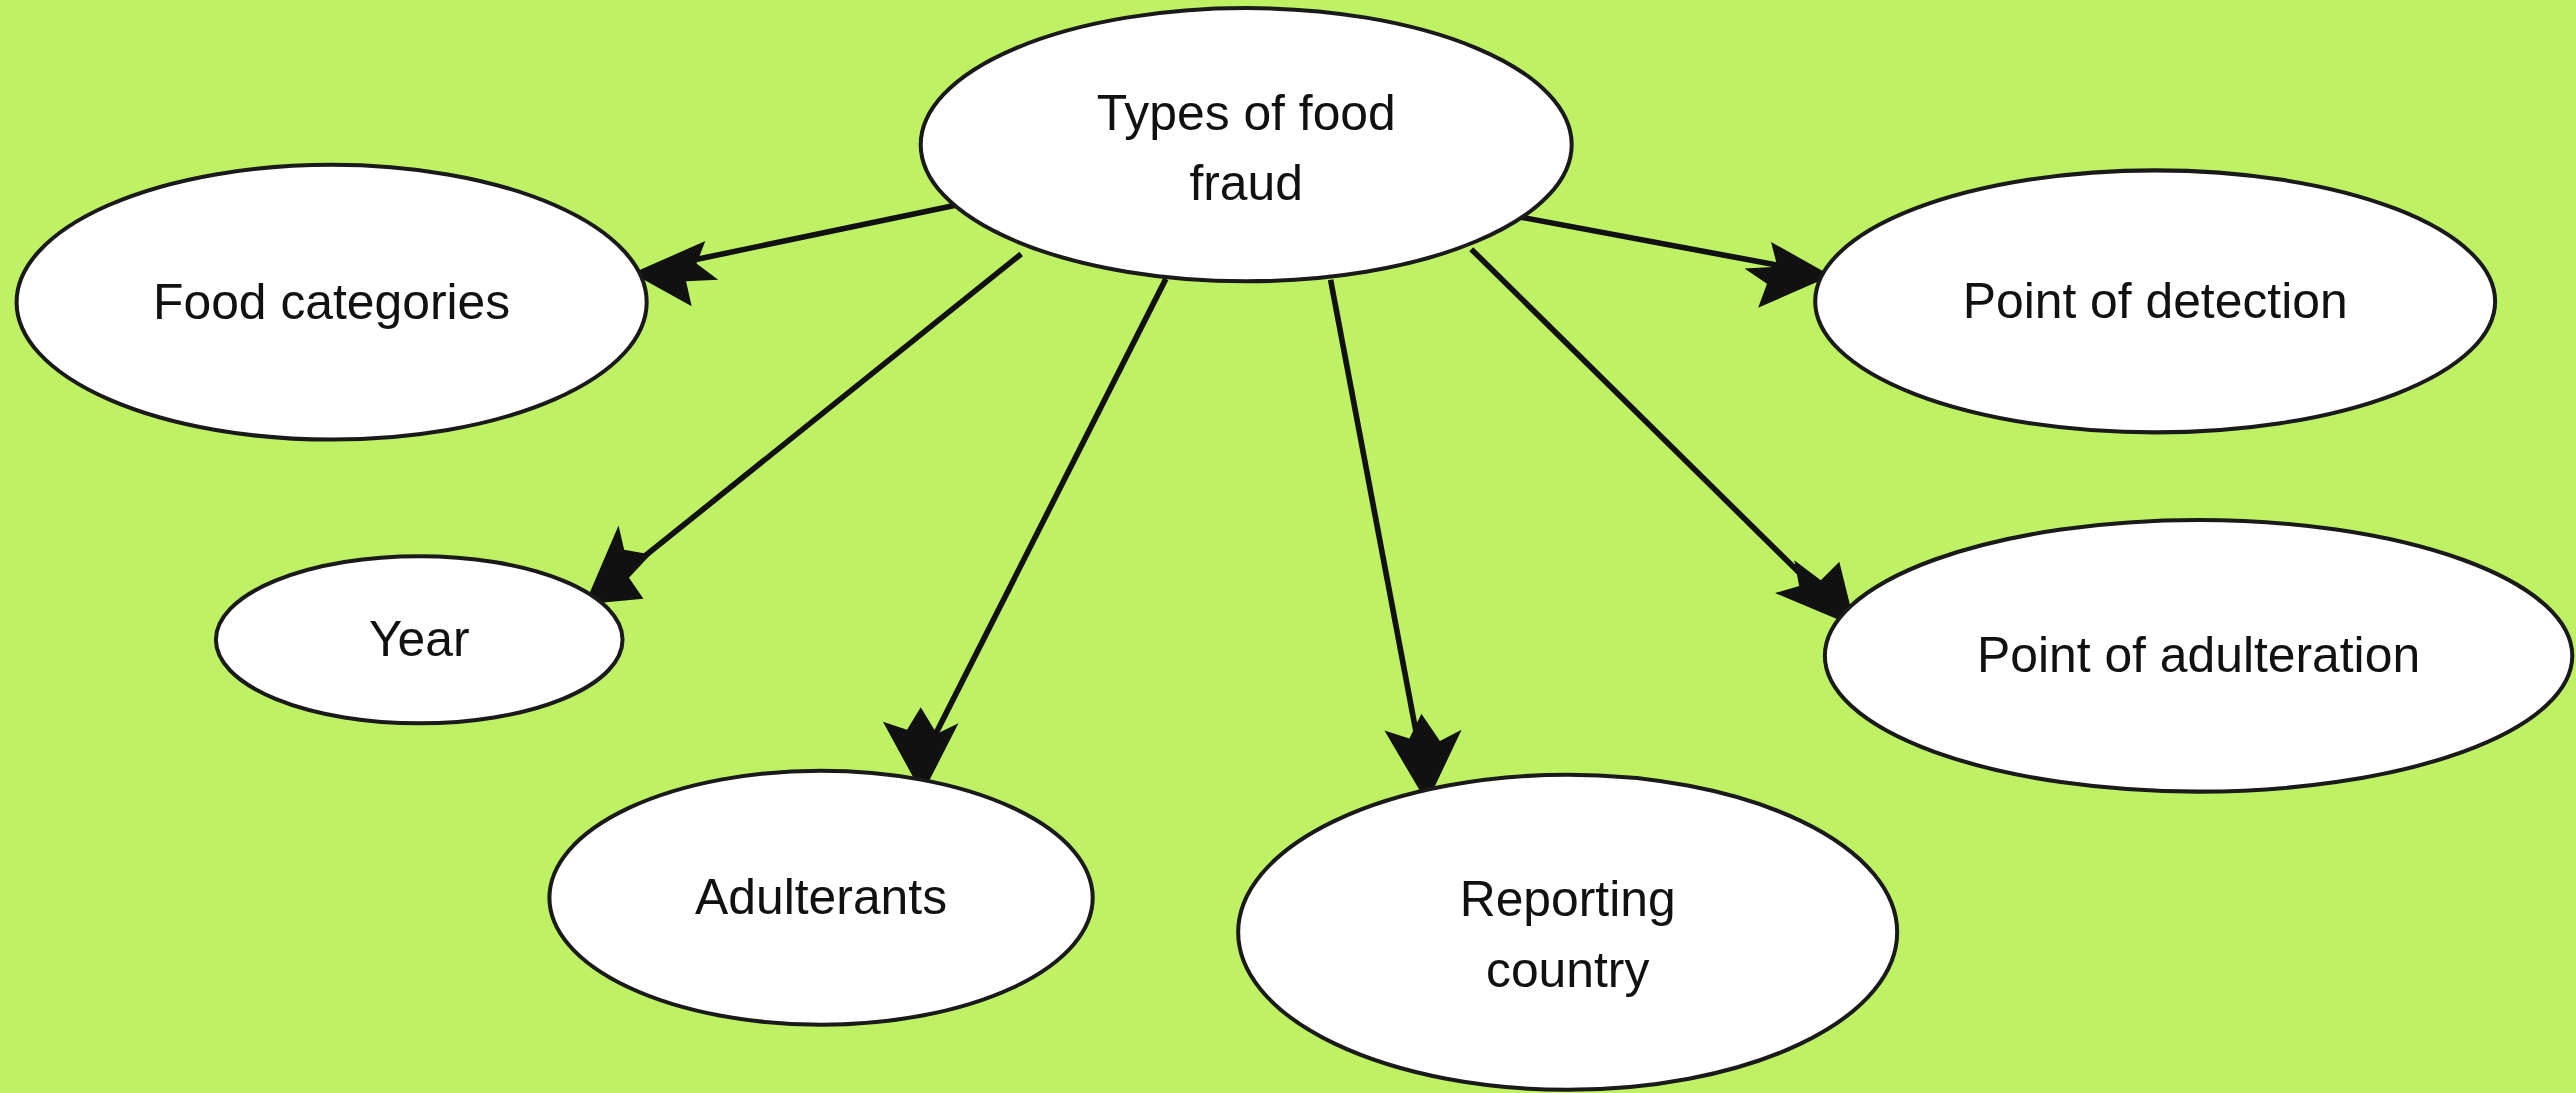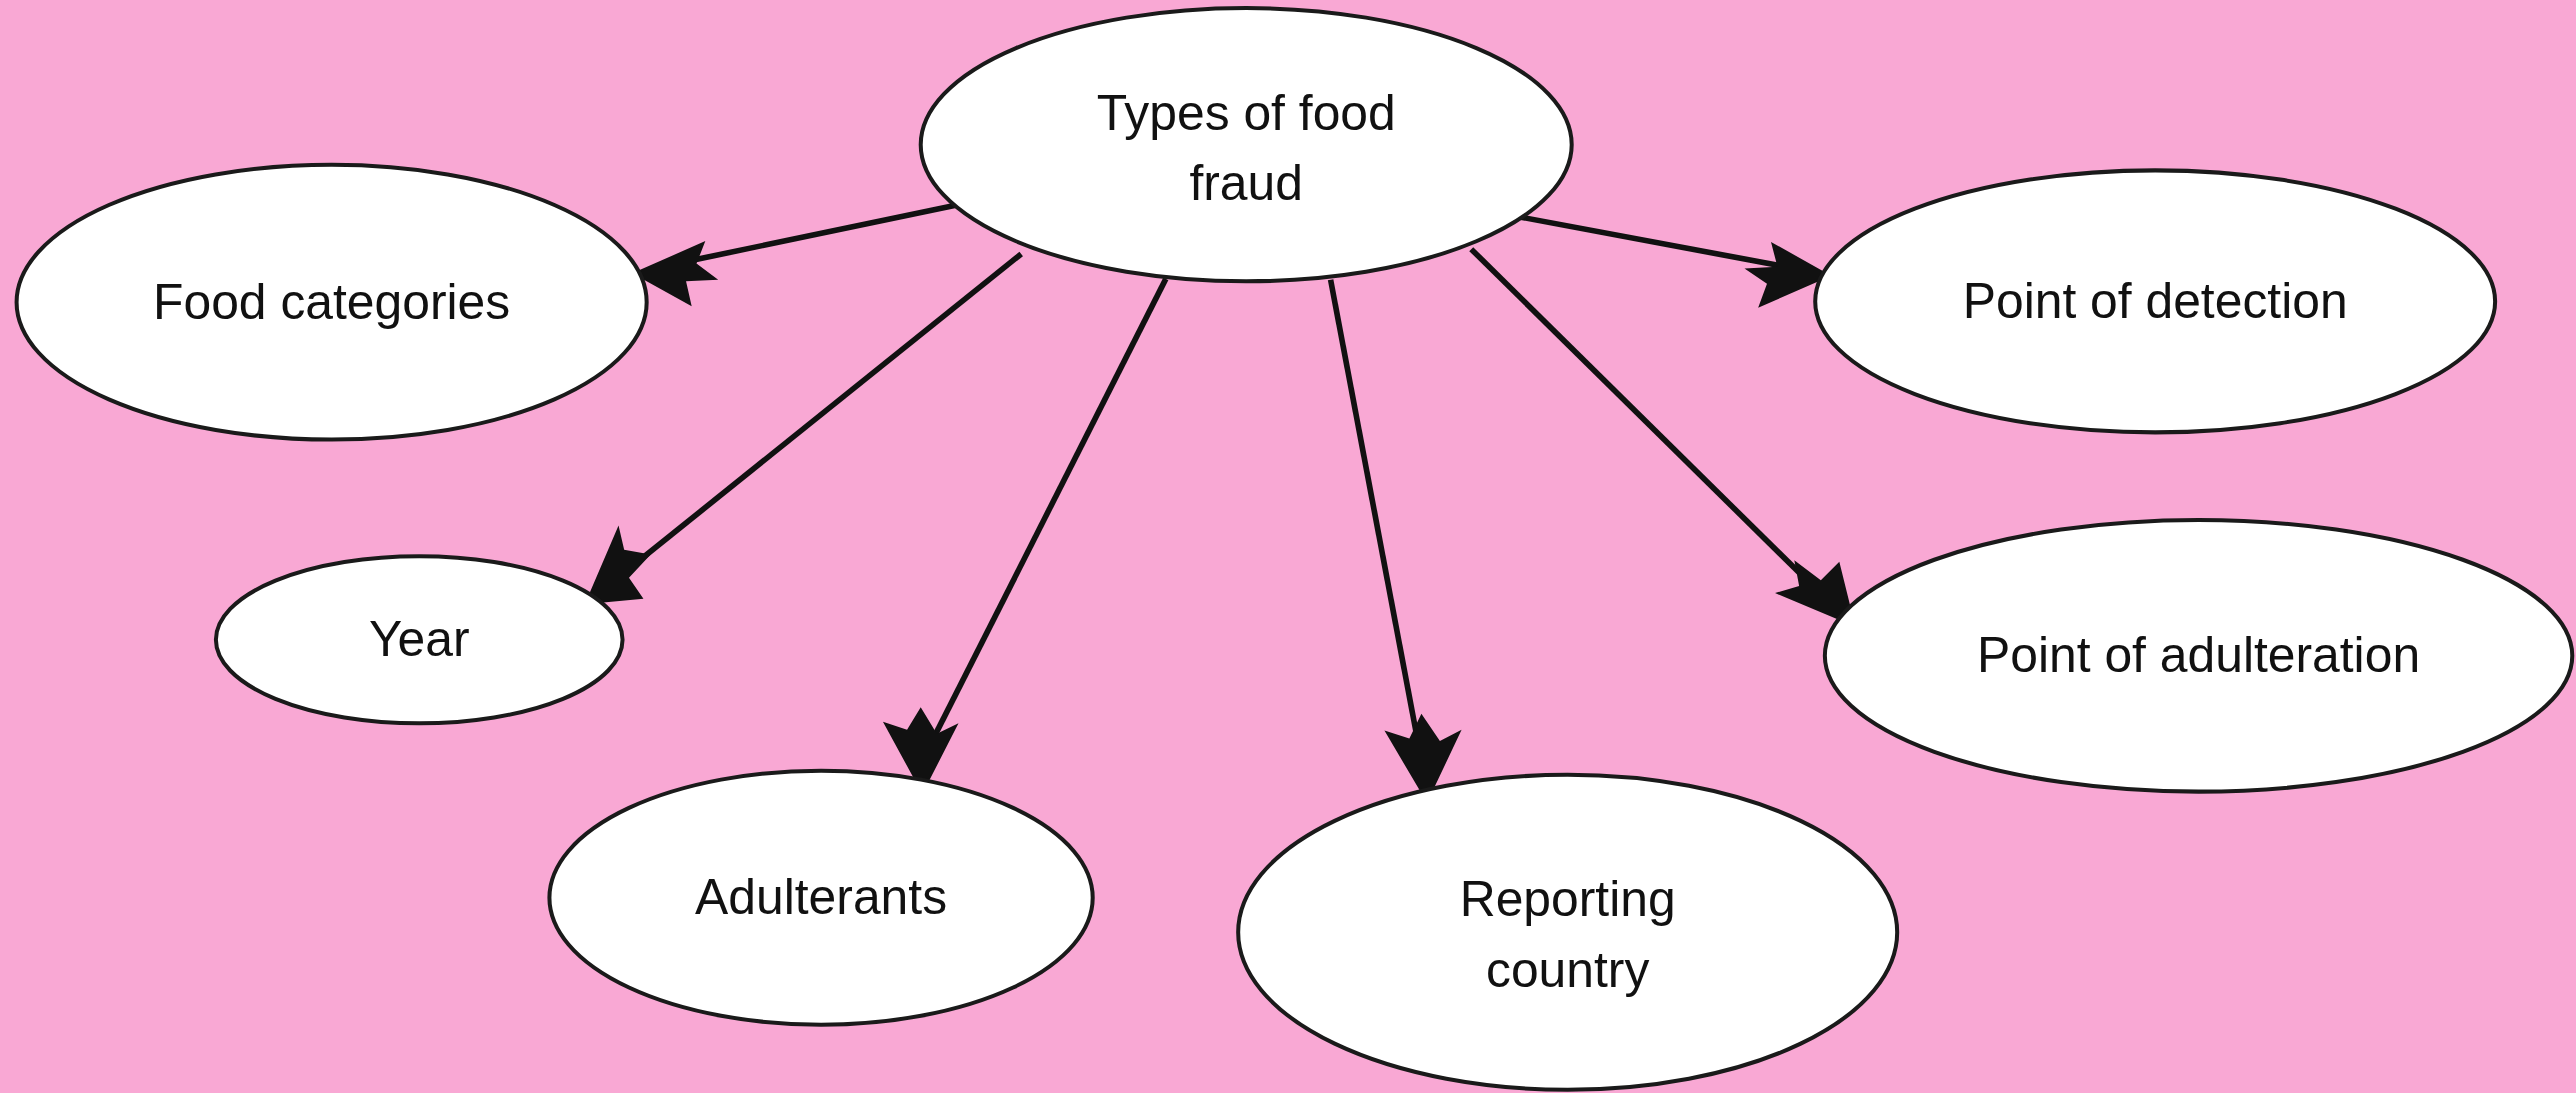--- a/index.html
+++ b/index.html
@@ -7,21 +7,21 @@
     padding: 0;
     background: #ffffff;
   }
   body {
     font-family: "Liberation Sans", sans-serif;
   }
   #canvas {
     position: relative;
     width: 2576px;
     height: 1093px;
-    background: #f9a8d4;
+    background: #bef264;
     overflow: hidden;
   }
   #diagram-svg {
     position: absolute;
     left: 0;
     top: 0;
     width: 2576px;
     height: 1093px;
     display: block;
   }

